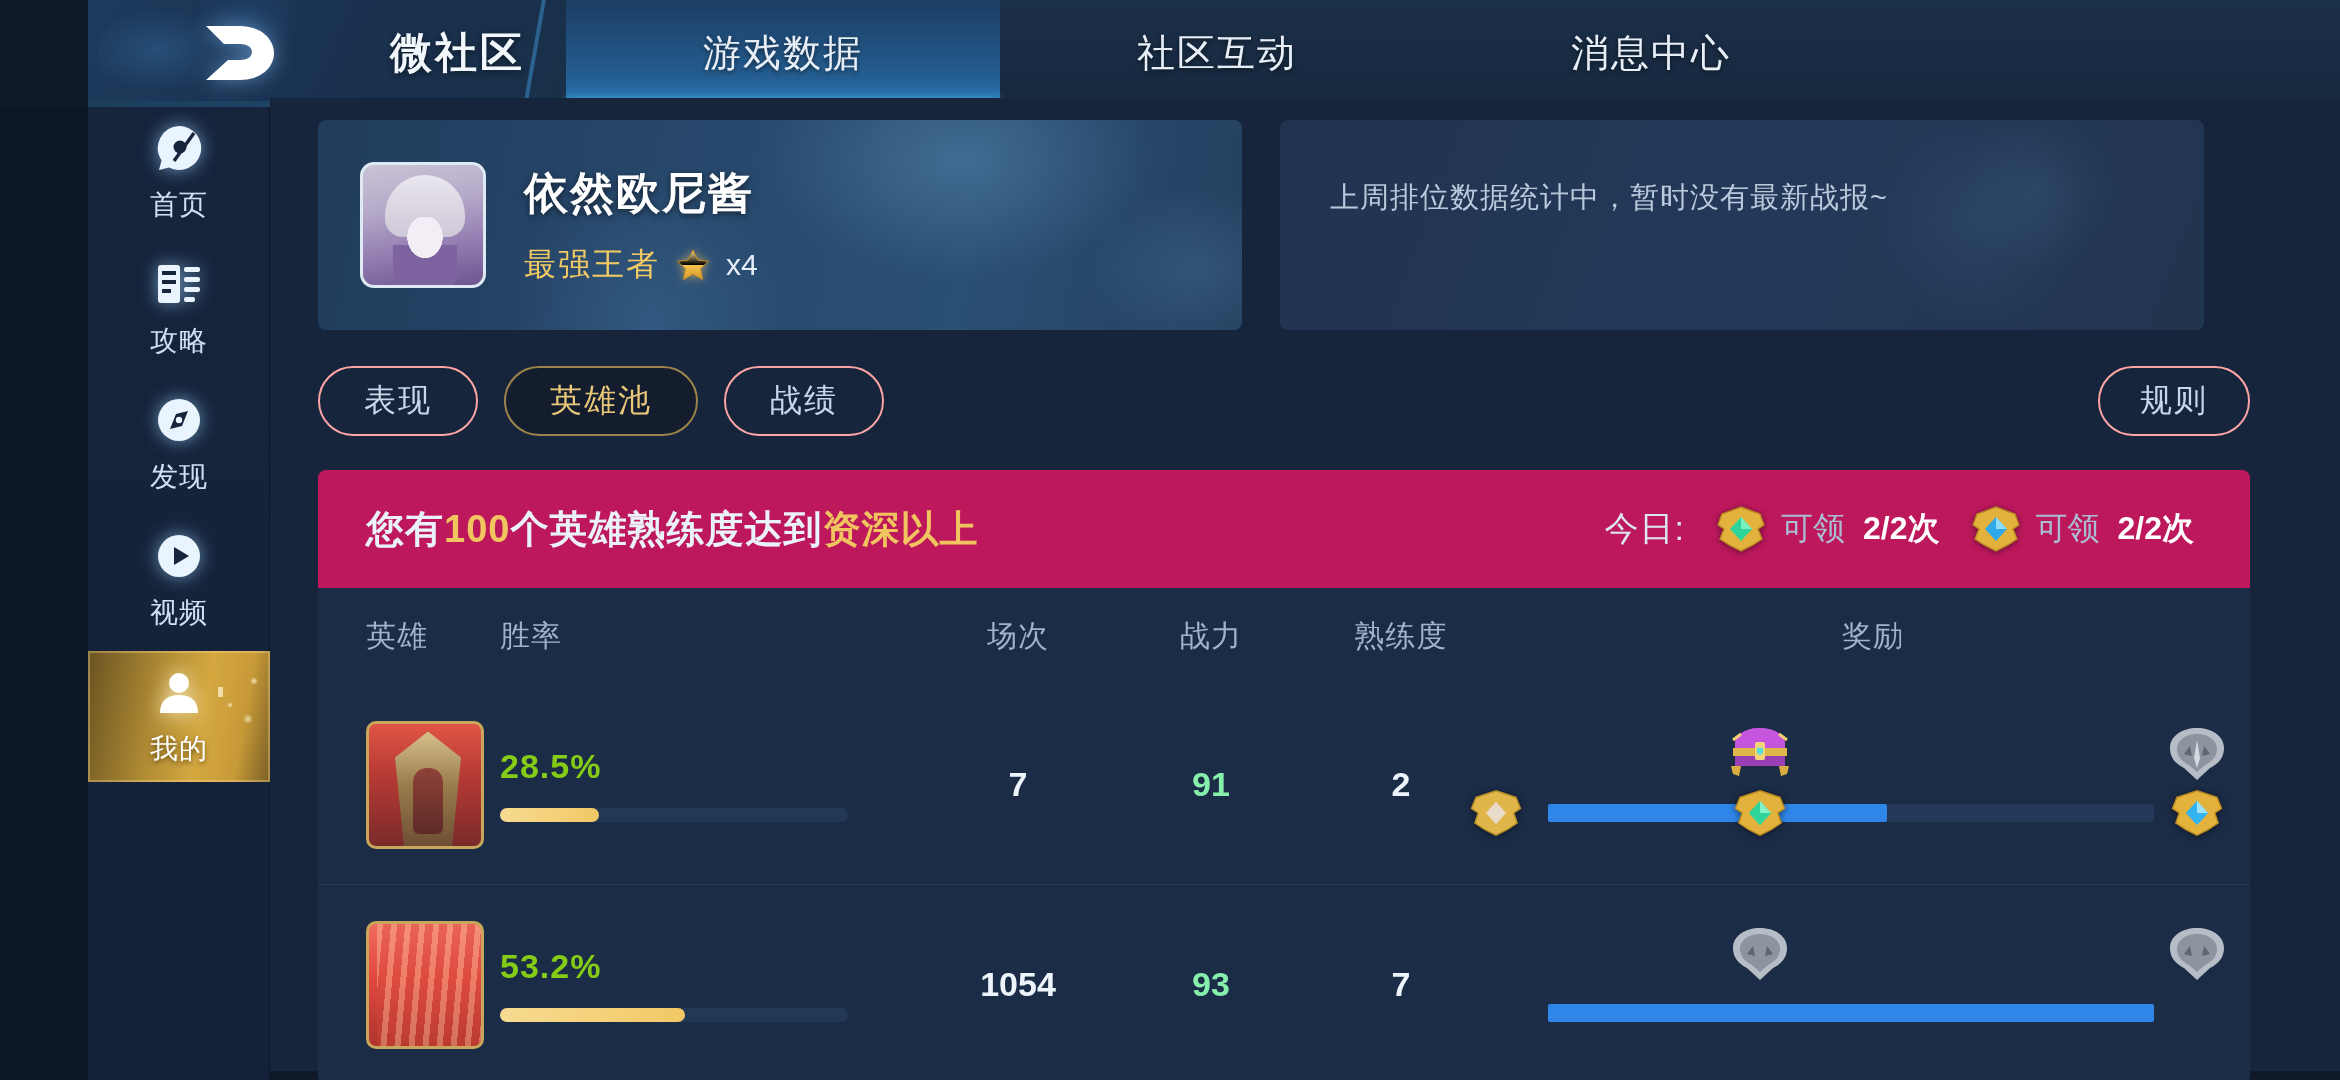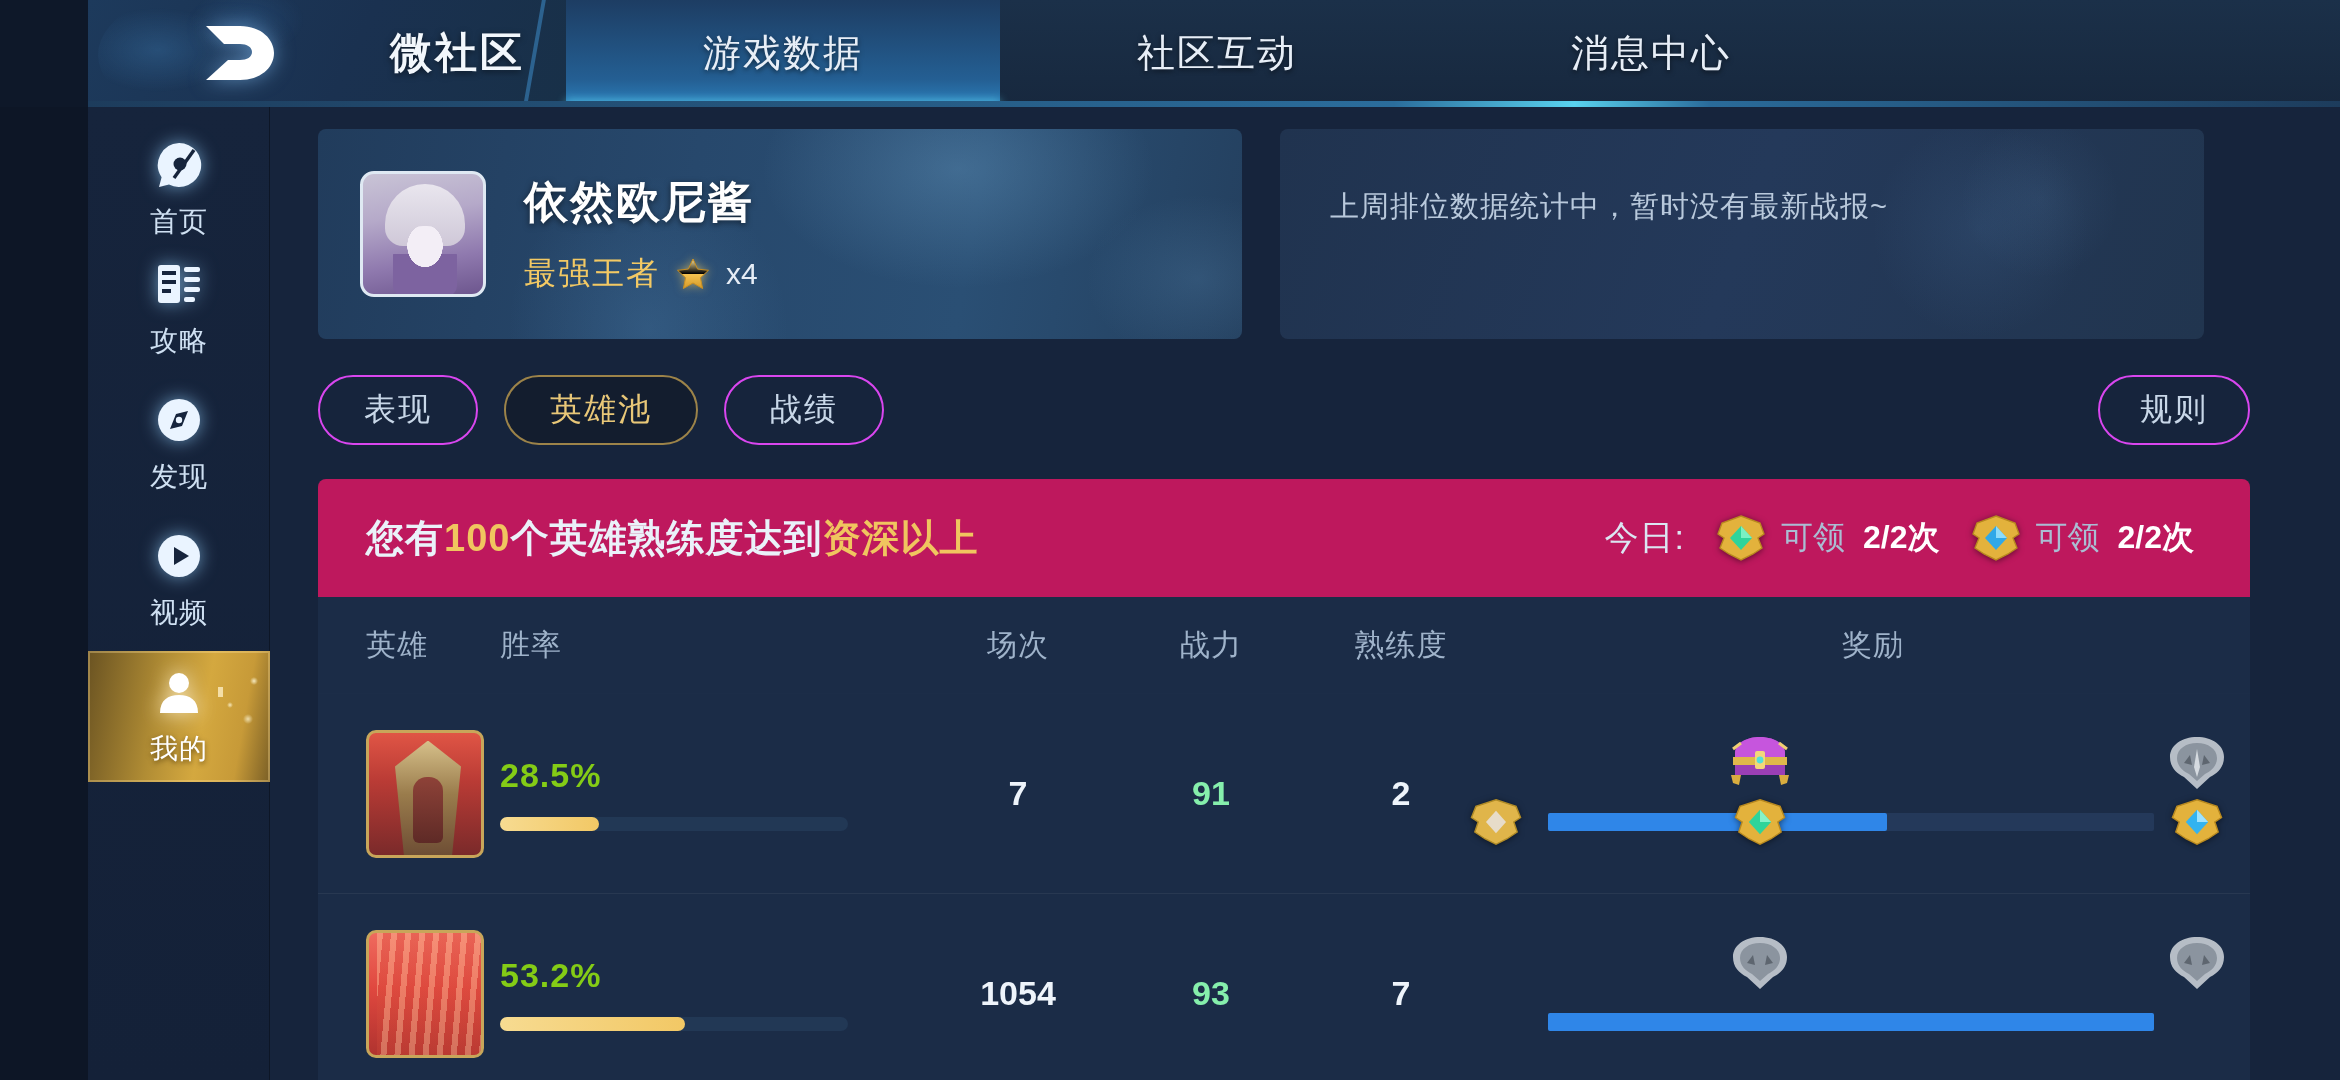--- a/index.html
+++ b/index.html
@@ -89,21 +89,21 @@
       radial-gradient(circle 4px at 46px 16px, rgba(255,248,215,.95), transparent),
       radial-gradient(circle 3px at 22px 40px, rgba(255,248,215,.9), transparent),
       radial-gradient(circle 5px at 40px 54px, rgba(255,248,215,.8), transparent);
     background-size: 26px 10px, 100% 100%, 100% 100%, 100% 100%;
     background-position: 10px 22px, 0 0, 0 0, 0 0;
     background-repeat: no-repeat;
     opacity:.9;
   }
 
   
-  .main { position: absolute; left: 270px; top: 107px; width: 2070px; height: 973px; background: #16243c; }
+  .main { position: absolute; left: 270px; top: 98px; width: 2070px; height: 973px; background: #16243c; }
   .main-inner { position: relative; padding: 22px 90px 0 48px; }
 
   .cards-row { display:flex; gap: 38px; }
   .profile-card {
     position: relative; width: 924px; height: 210px; border-radius: 8px; overflow: hidden;
     background: linear-gradient(100deg, #213c5c 0%, #27486c 40%, #2a4f74 70%, #24405f 100%);
     cursor: pointer;
   }
   .profile-art {
     position:absolute; inset:0;
@@ -148,21 +148,21 @@
   }
   .report-body { position:relative; padding: 40px 0 0 50px; }
   .report-title { color:#ffffff; font-size: 40px; font-weight:700; letter-spacing: 2px; text-shadow:0 2px 6px rgba(0,0,0,.5);}
   .report-sub { margin-top: 18px; color:#b9c9dc; font-size: 29px; letter-spacing:1px; }
 
   
   .pill-row { margin-top: 36px; display:flex; align-items:center; gap: 26px; position:relative; }
   .pill {
     height: 70px; padding: 0 44px; border-radius: 36px;
     display:flex; align-items:center; justify-content:center;
-    border: 2px solid #d946ef; color:#c8d7e8; font-size: 32px; letter-spacing:2px;
+    border: 2px solid #fca5a5; color:#c8d7e8; font-size: 32px; letter-spacing:2px;
     background: rgba(22,36,60,.35); cursor:pointer;
   }
   .pill.active { border-color:#9c8349; color:#e8c778; background: #131d2e; }
   .pill.rules { position:absolute; right:0; padding: 0 40px; }
 
   
   .panel { margin-top: 34px; border-radius: 8px; overflow:hidden; background: #1b2c47; }
   .panel-banner {
     height: 118px; background: #be185d; display:flex; align-items:center;
     padding: 0 56px 0 48px; justify-content: space-between;
@@ -247,21 +247,21 @@
       </div>
       <div class="nav-tab">
         <span>消息中心</span>
       </div>
     </div>
   </div>
   <div class="topbar-underline"></div>
 
   <div class="sidebar">
 
-    <div class="side-item" style="top:17px">
+    <div class="side-item" style="top:0px">
       <div class="side-ico">
         <svg width="50" height="50" viewBox="0 0 50 50">
           <path d="M25 3a22 22 0 1 1-10 41.5L5 47l2.6-9.8A22 22 0 0 1 25 3z" fill="#eaf4ff"></path>
           <circle cx="26" cy="24" r="6.5" fill="#16243c"></circle>
           <path d="M40 10 L20 38" stroke="#16243c" stroke-width="3.4" fill="none"></path>
         </svg>
       </div>
       <div class="side-lbl">首页</div>
     </div>
 

